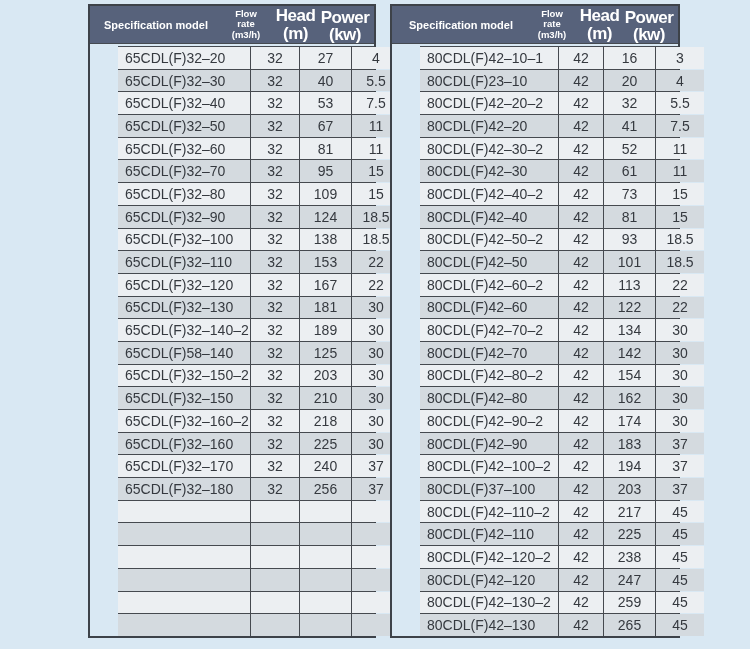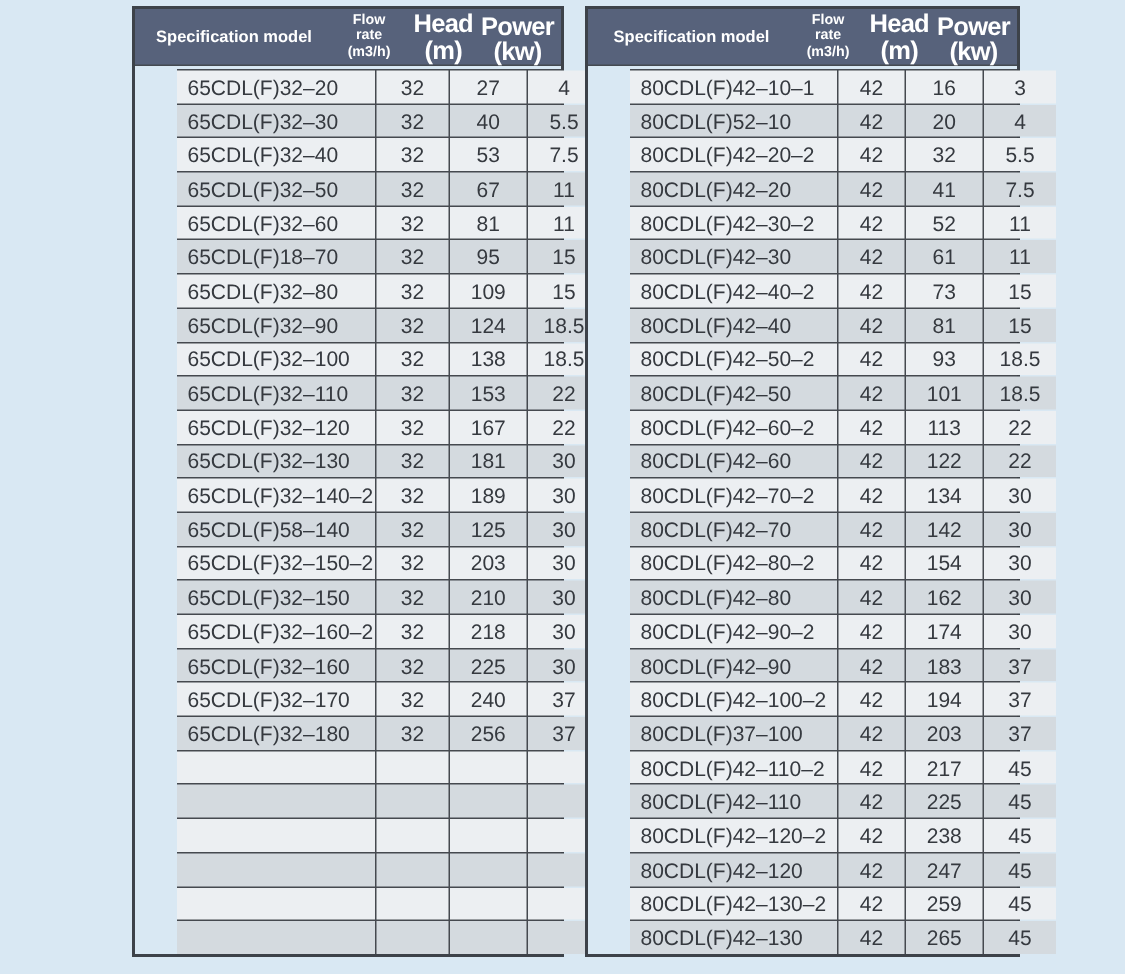--- a/index.html
+++ b/index.html
@@ -86,21 +86,21 @@
         <span>Power</span>
         <span>(kw)</span>
       </div>
     </div>
     <div class="tbody">
         <div class="row r-light"><div class="cell model">65CDL(F)32–20</div><div class="cell num">32</div><div class="cell num">27</div><div class="cell num">4</div></div>
         <div class="row r-dark"><div class="cell model">65CDL(F)32–30</div><div class="cell num">32</div><div class="cell num">40</div><div class="cell num">5.5</div></div>
         <div class="row r-light"><div class="cell model">65CDL(F)32–40</div><div class="cell num">32</div><div class="cell num">53</div><div class="cell num">7.5</div></div>
         <div class="row r-dark"><div class="cell model">65CDL(F)32–50</div><div class="cell num">32</div><div class="cell num">67</div><div class="cell num">11</div></div>
         <div class="row r-light"><div class="cell model">65CDL(F)32–60</div><div class="cell num">32</div><div class="cell num">81</div><div class="cell num">11</div></div>
-        <div class="row r-dark"><div class="cell model">65CDL(F)18–70</div><div class="cell num">32</div><div class="cell num">95</div><div class="cell num">15</div></div>
+        <div class="row r-dark"><div class="cell model">65CDL(F)32–70</div><div class="cell num">32</div><div class="cell num">95</div><div class="cell num">15</div></div>
         <div class="row r-light"><div class="cell model">65CDL(F)32–80</div><div class="cell num">32</div><div class="cell num">109</div><div class="cell num">15</div></div>
         <div class="row r-dark"><div class="cell model">65CDL(F)32–90</div><div class="cell num">32</div><div class="cell num">124</div><div class="cell num">18.5</div></div>
         <div class="row r-light"><div class="cell model">65CDL(F)32–100</div><div class="cell num">32</div><div class="cell num">138</div><div class="cell num">18.5</div></div>
         <div class="row r-dark"><div class="cell model">65CDL(F)32–110</div><div class="cell num">32</div><div class="cell num">153</div><div class="cell num">22</div></div>
         <div class="row r-light"><div class="cell model">65CDL(F)32–120</div><div class="cell num">32</div><div class="cell num">167</div><div class="cell num">22</div></div>
         <div class="row r-dark"><div class="cell model">65CDL(F)32–130</div><div class="cell num">32</div><div class="cell num">181</div><div class="cell num">30</div></div>
         <div class="row r-light"><div class="cell model">65CDL(F)32–140–2</div><div class="cell num">32</div><div class="cell num">189</div><div class="cell num">30</div></div>
         <div class="row r-dark"><div class="cell model">65CDL(F)58–140</div><div class="cell num">32</div><div class="cell num">125</div><div class="cell num">30</div></div>
         <div class="row r-light"><div class="cell model">65CDL(F)32–150–2</div><div class="cell num">32</div><div class="cell num">203</div><div class="cell num">30</div></div>
         <div class="row r-dark"><div class="cell model">65CDL(F)32–150</div><div class="cell num">32</div><div class="cell num">210</div><div class="cell num">30</div></div>
@@ -131,21 +131,21 @@
         <span>Head</span>
         <span>(m)</span>
       </div>
       <div class="hcell h-power">
         <span>Power</span>
         <span>(kw)</span>
       </div>
     </div>
     <div class="tbody">
         <div class="row r-light"><div class="cell model">80CDL(F)42–10–1</div><div class="cell num">42</div><div class="cell num">16</div><div class="cell num">3</div></div>
-        <div class="row r-dark"><div class="cell model">80CDL(F)52–10</div><div class="cell num">42</div><div class="cell num">20</div><div class="cell num">4</div></div>
+        <div class="row r-dark"><div class="cell model">80CDL(F)23–10</div><div class="cell num">42</div><div class="cell num">20</div><div class="cell num">4</div></div>
         <div class="row r-light"><div class="cell model">80CDL(F)42–20–2</div><div class="cell num">42</div><div class="cell num">32</div><div class="cell num">5.5</div></div>
         <div class="row r-dark"><div class="cell model">80CDL(F)42–20</div><div class="cell num">42</div><div class="cell num">41</div><div class="cell num">7.5</div></div>
         <div class="row r-light"><div class="cell model">80CDL(F)42–30–2</div><div class="cell num">42</div><div class="cell num">52</div><div class="cell num">11</div></div>
         <div class="row r-dark"><div class="cell model">80CDL(F)42–30</div><div class="cell num">42</div><div class="cell num">61</div><div class="cell num">11</div></div>
         <div class="row r-light"><div class="cell model">80CDL(F)42–40–2</div><div class="cell num">42</div><div class="cell num">73</div><div class="cell num">15</div></div>
         <div class="row r-dark"><div class="cell model">80CDL(F)42–40</div><div class="cell num">42</div><div class="cell num">81</div><div class="cell num">15</div></div>
         <div class="row r-light"><div class="cell model">80CDL(F)42–50–2</div><div class="cell num">42</div><div class="cell num">93</div><div class="cell num">18.5</div></div>
         <div class="row r-dark"><div class="cell model">80CDL(F)42–50</div><div class="cell num">42</div><div class="cell num">101</div><div class="cell num">18.5</div></div>
         <div class="row r-light"><div class="cell model">80CDL(F)42–60–2</div><div class="cell num">42</div><div class="cell num">113</div><div class="cell num">22</div></div>
         <div class="row r-dark"><div class="cell model">80CDL(F)42–60</div><div class="cell num">42</div><div class="cell num">122</div><div class="cell num">22</div></div>

